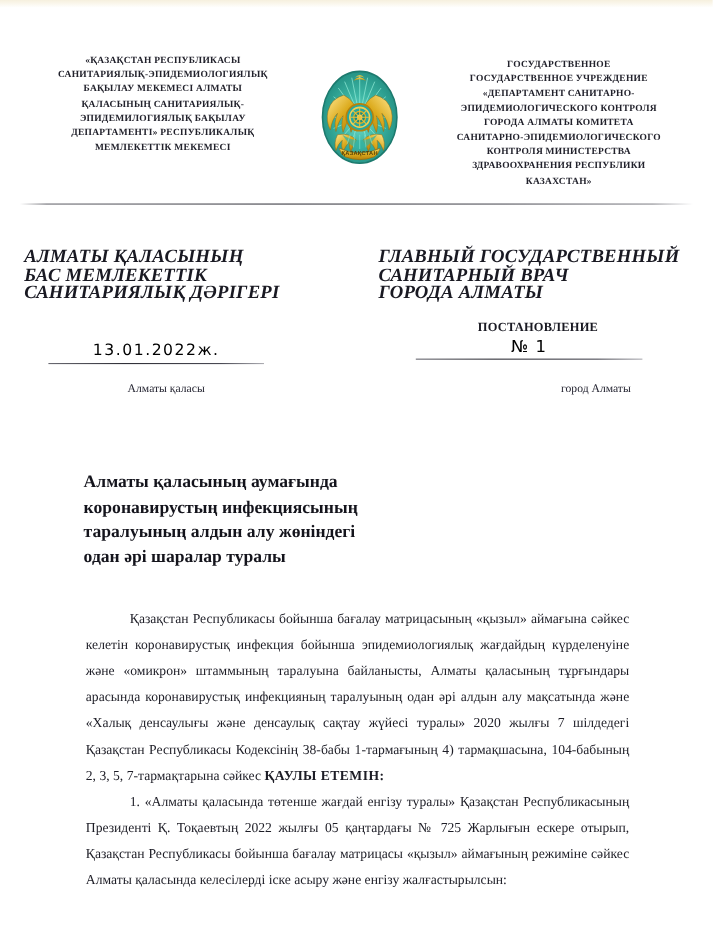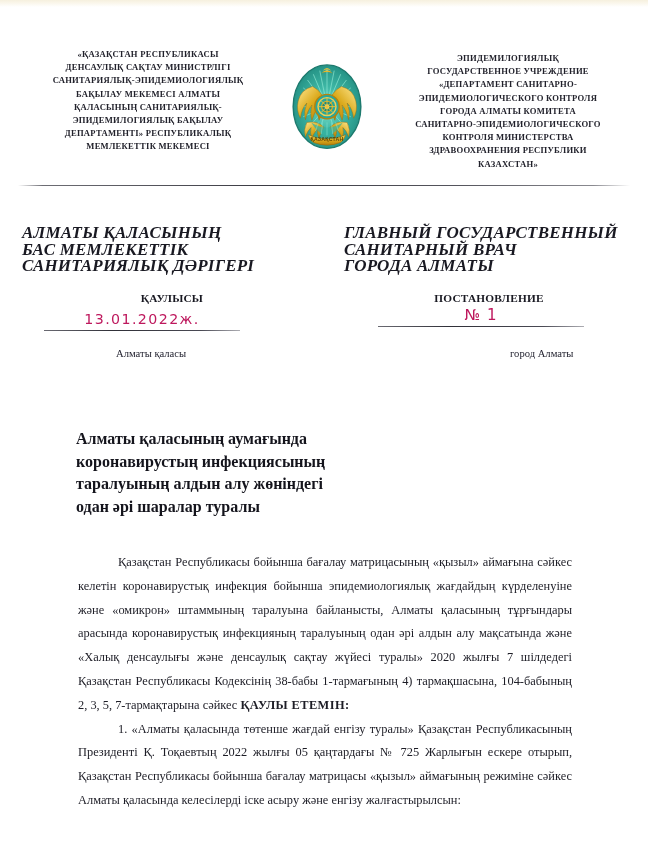--- a/index.html
+++ b/index.html
@@ -107,21 +107,21 @@
   
   .fill-line { position: absolute; }
   .fill-left  { left: 44px;  top: 84px;  width: 196px; }
   .fill-right { left: 378px; top: 80px;  width: 206px; }
   .handwriting {
     display: block;
     text-align: center;
     font-family: "DejaVu Sans", "Liberation Sans", sans-serif;
     font-size: 14.2px;
     letter-spacing: 1.4px;
-    color: #be185d;
+    color: #000000;
     height: 20px;
     line-height: 20px;
     white-space: nowrap;
   }
   .hw-num { letter-spacing: 1px; font-size: 15px; }
   .fill-rule {
     height: 1px;
     width: 100%;
     background: linear-gradient(to right, #6a6a72 0%, #303038 35%, #4a4a54 80%, #aeaeb4 100%);
     margin-top: 1px;
@@ -167,31 +167,30 @@
 <body>
 
 <div class="scan-top-band"></div>
 
 <div class="page">
 
   <div class="letterhead">
 
     <div class="lh-col lh-left">
       <div>«ҚАЗАҚСТАН РЕСПУБЛИКАСЫ</div>
-      <div>ДЕНСАУЛЫҚ САҚТАУ МИНИСТРЛІГІ</div>
       <div>САНИТАРИЯЛЫҚ-ЭПИДЕМИОЛОГИЯЛЫҚ</div>
       <div>БАҚЫЛАУ МЕКЕМЕСІ АЛМАТЫ</div>
       <div>ҚАЛАСЫНЫҢ САНИТАРИЯЛЫҚ-</div>
       <div>ЭПИДЕМИЛОГИЯЛЫҚ БАҚЫЛАУ</div>
       <div>ДЕПАРТАМЕНТІ» РЕСПУБЛИКАЛЫҚ</div>
       <div>МЕМЛЕКЕТТІК МЕКЕМЕСІ</div>
     </div>
 
     <div class="lh-col lh-right">
-      <div>ЭПИДЕМИЛОГИЯЛЫҚ</div>
+      <div>ГОСУДАРСТВЕННОЕ</div>
       <div>ГОСУДАРСТВЕННОЕ УЧРЕЖДЕНИЕ</div>
       <div>«ДЕПАРТАМЕНТ САНИТАРНО-</div>
       <div>ЭПИДЕМИОЛОГИЧЕСКОГО КОНТРОЛЯ</div>
       <div>ГОРОДА АЛМАТЫ КОМИТЕТА</div>
       <div>САНИТАРНО-ЭПИДЕМИОЛОГИЧЕСКОГО</div>
       <div>КОНТРОЛЯ МИНИСТЕРСТВА</div>
       <div>ЗДРАВООХРАНЕНИЯ РЕСПУБЛИКИ</div>
       <div>КАЗАХСТАН»</div>
     </div>
   </div>
@@ -282,21 +281,20 @@
   </div>
 
   <div class="divider"></div>
 
   <div class="titles">
 
     <div class="title-col title-left">
       <div class="org-title" style="white-space:pre-line;">АЛМАТЫ ҚАЛАСЫНЫҢ
 БАС МЕМЛЕКЕТТІК
 САНИТАРИЯЛЫҚ ДӘРІГЕРІ</div>
-      <div class="doc-kind">ҚАУЛЫСЫ</div>
     </div>
 
     <div class="title-col title-right">
       <div class="org-title" style="white-space:pre-line;">ГЛАВНЫЙ ГОСУДАРСТВЕННЫЙ
 САНИТАРНЫЙ ВРАЧ
 ГОРОДА АЛМАТЫ</div>
       <div class="doc-kind">ПОСТАНОВЛЕНИЕ</div>
     </div>
 
     <div class="fill-line fill-left">

